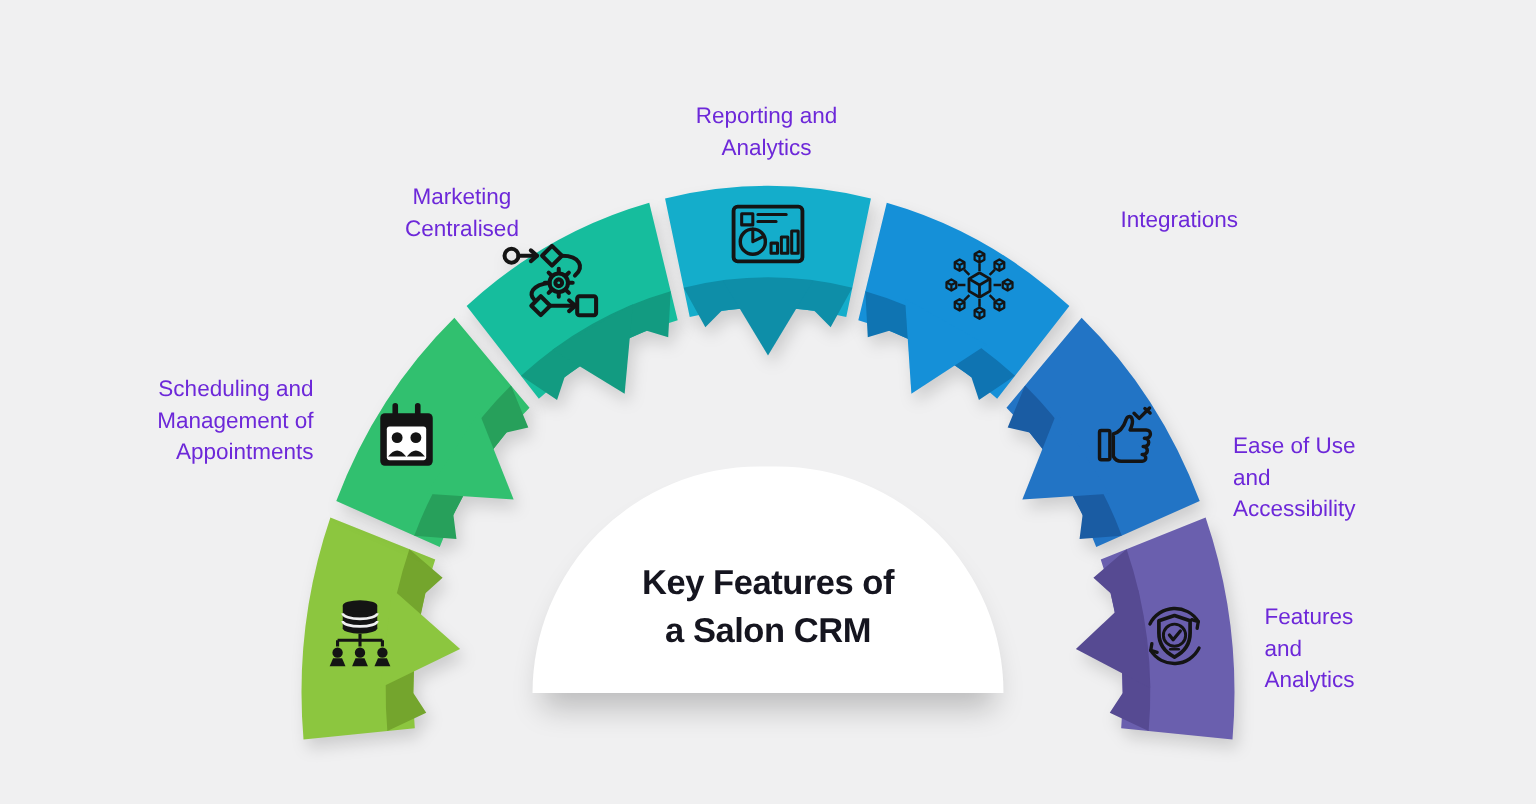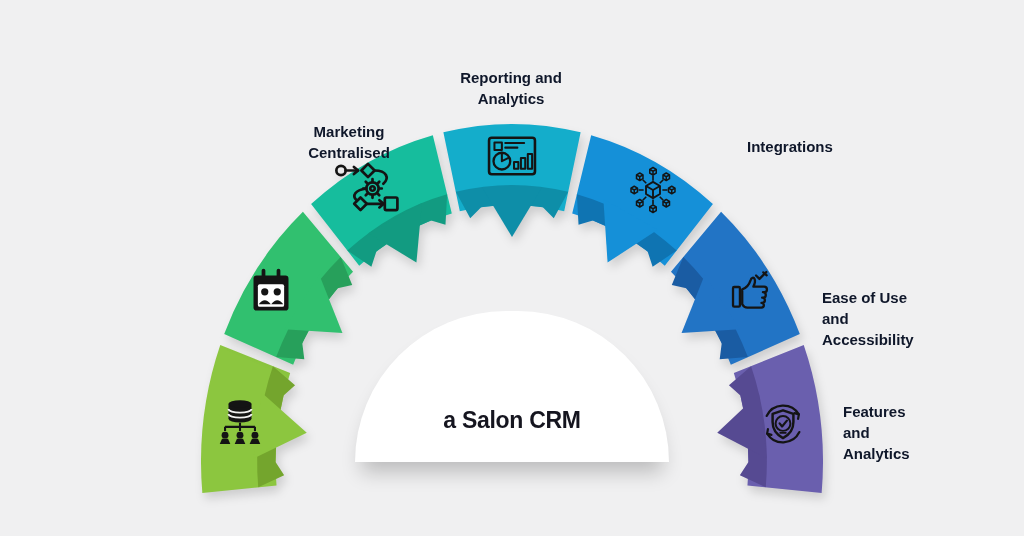--- a/index.html
+++ b/index.html
@@ -16,29 +16,29 @@
     box-shadow:0 16px 20px -6px rgba(0,0,0,.22);
     display:flex;align-items:flex-end;justify-content:center;
   }
   .title{
     text-align:center;color:#15151f;font-weight:700;
     font-size:23px;line-height:32px;letter-spacing:-0.3px;
     padding-bottom:26px;
   }
   .title span{display:block;}
   .lbl{
-    position:absolute;color:#0f172a;font-size:15px;line-height:21px;
-    font-weight:700;white-space:nowrap;
+    position:absolute;color:#6d28d9;font-size:15px;line-height:21px;
+    font-weight:400;white-space:nowrap;
   }
   .lbl span{display:block;}
   .lbl.r{text-align:right;}
   .lbl.c{text-align:center;transform:translateX(-50%);}
   #lbl-1{top:401px;right:846px;}
   #lbl-2{top:249px;right:815px;}
-  #lbl-3{top:121px;left:308px;margin-left:41px;}
+  #lbl-3{top:121px;left:308px;}
   #lbl-4{top:67px;left:511px;}
   #lbl-5{top:136px;left:747px;}
   #lbl-6{top:247px;left:822px;margin-top:40px;}
   #lbl-7{top:401px;left:843px;}
   .icon-defs{position:absolute;width:0;height:0;overflow:hidden;}
 </style>
 </head>
 <body>
 
 <div class="canvas">
@@ -173,24 +173,30 @@
       <g class="wedge">
         <path fill="#6a5fae" d="M 803.74 345.01 A 310.96 338 0 0 1 821.66 492.93 L 747.45 485.52 A 236.44 257 0 0 0 733.83 373.05 Z"></path>
         <path fill="#564a92" d="M 751.09 366.13 A 254.84 277 0 0 1 765.77 487.35 L 739.84 475.20 L 748.44 462.00 A 236.44 257 0 0 0 740.38 395.48 L 728.93 385.16 Z"></path>
         <path fill="#564a92" d="M 766.82 458.62 L 717.23 432.63 L 758.94 393.58 Z"></path>
         <use href="#shield-check-icon" transform="translate(783 424) scale(1.3)"></use>
       </g>
     </svg>
 
   <div class="dome">
     <div class="title">
+      <span>Key Features of</span>
       <span>a Salon CRM</span>
     </div>
   </div>
 
+  <div class="lbl r" id="lbl-2">
+    <span>Scheduling and</span>
+    <span>Management of</span>
+    <span>Appointments</span>
+  </div>
   <div class="lbl c" id="lbl-3">
     <span>Marketing</span>
     <span>Centralised</span>
   </div>
   <div class="lbl c" id="lbl-4">
     <span>Reporting and</span>
     <span>Analytics</span>
   </div>
   <div class="lbl" id="lbl-5">
     <span>Integrations</span>

